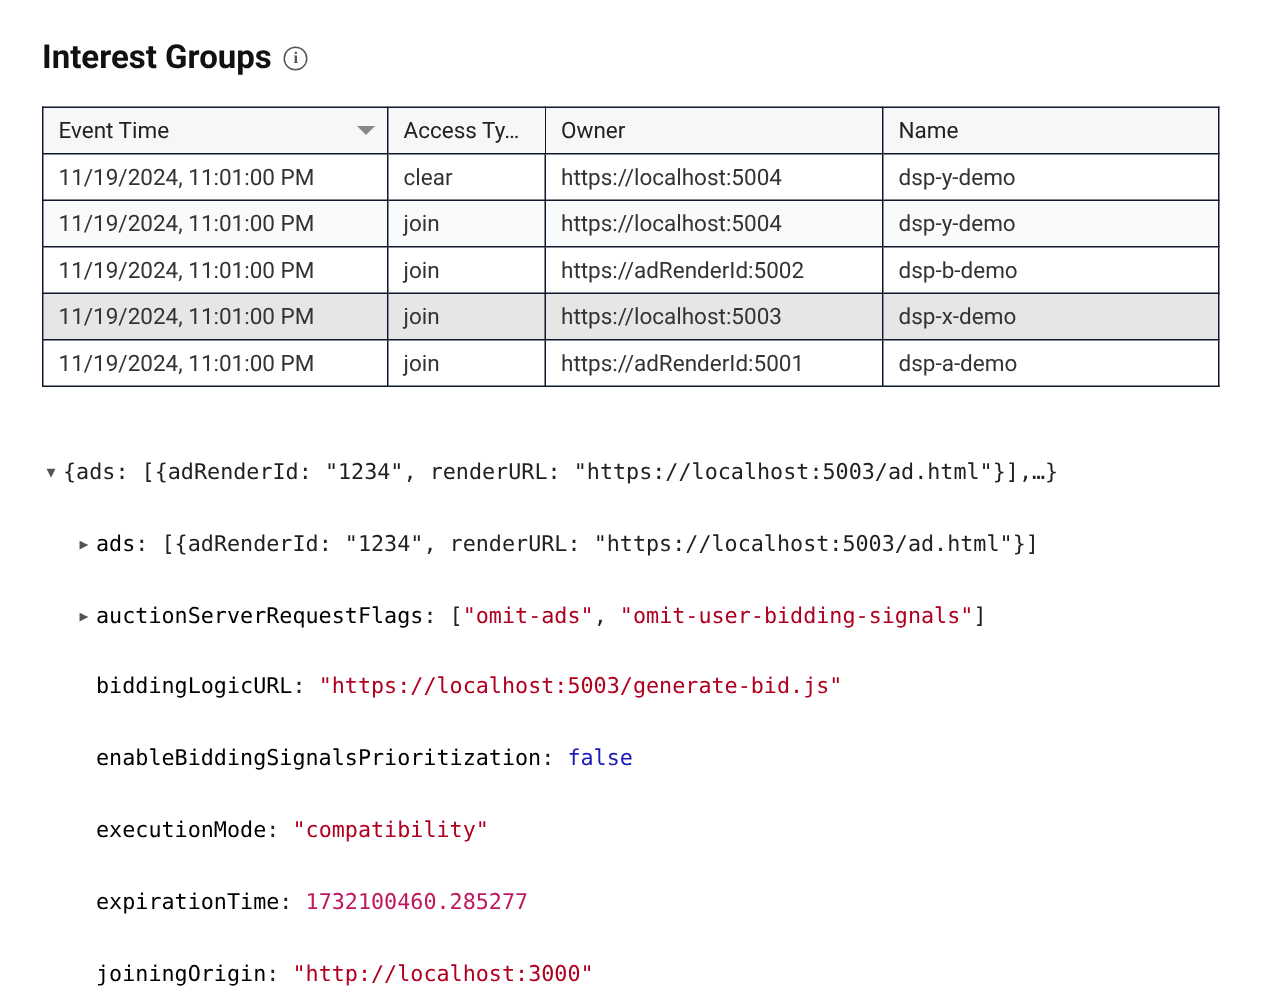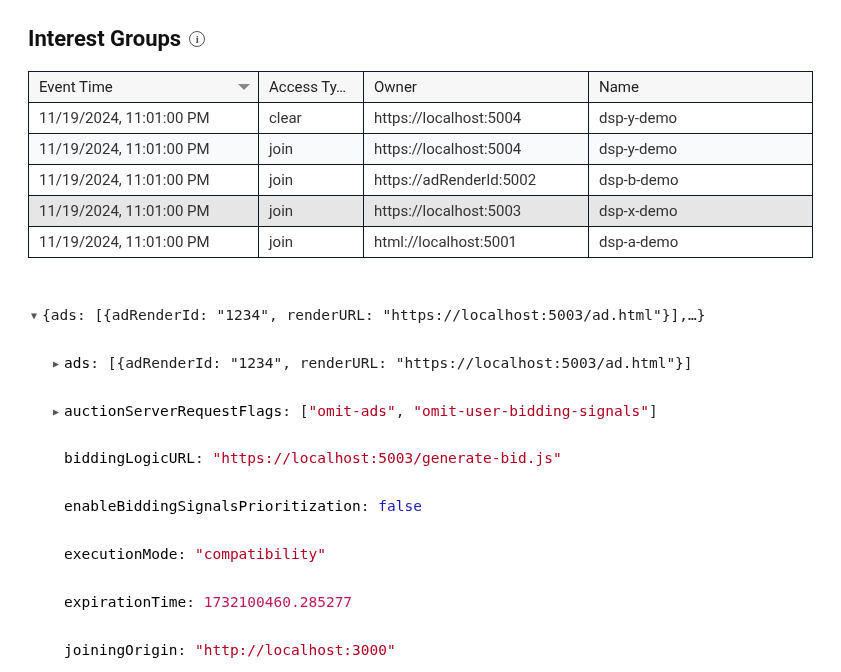--- a/index.html
+++ b/index.html
@@ -144,21 +144,21 @@
       </tr>
       <tr class="selected">
         <td>11/19/2024, 11:01:00 PM</td>
         <td>join</td>
         <td>https://localhost:5003</td>
         <td>dsp-x-demo</td>
       </tr>
       <tr>
         <td>11/19/2024, 11:01:00 PM</td>
         <td>join</td>
-        <td>html://localhost:5001</td>
+        <td>https://adRenderId:5001</td>
         <td>dsp-a-demo</td>
       </tr>
     </tbody>
 </table>
 
 <div class="detail">
 <span class="tree-line"><span class="toggle open"></span><span>{ads: [{adRenderId: "1234", renderURL: "https://localhost:5003/ad.html"}],…}</span></span>
 <span class="tree-line indent1"><span class="toggle closed"></span><span class="key">ads</span><span class="punct">: </span><span>[{adRenderId: "1234", renderURL: "https://localhost:5003/ad.html"}]</span></span>
 <span class="tree-line indent1"><span class="toggle closed"></span><span class="key">auctionServerRequestFlags</span><span class="punct">: [</span><span class="string">"omit-ads"</span><span class="punct">, </span><span class="string">"omit-user-bidding-signals"</span><span class="punct">]</span></span>
 <span class="tree-line indent1"><span class="spacer"></span><span class="key">biddingLogicURL</span><span class="punct">: </span><span class="string">"https://localhost:5003/generate-bid.js"</span></span>

